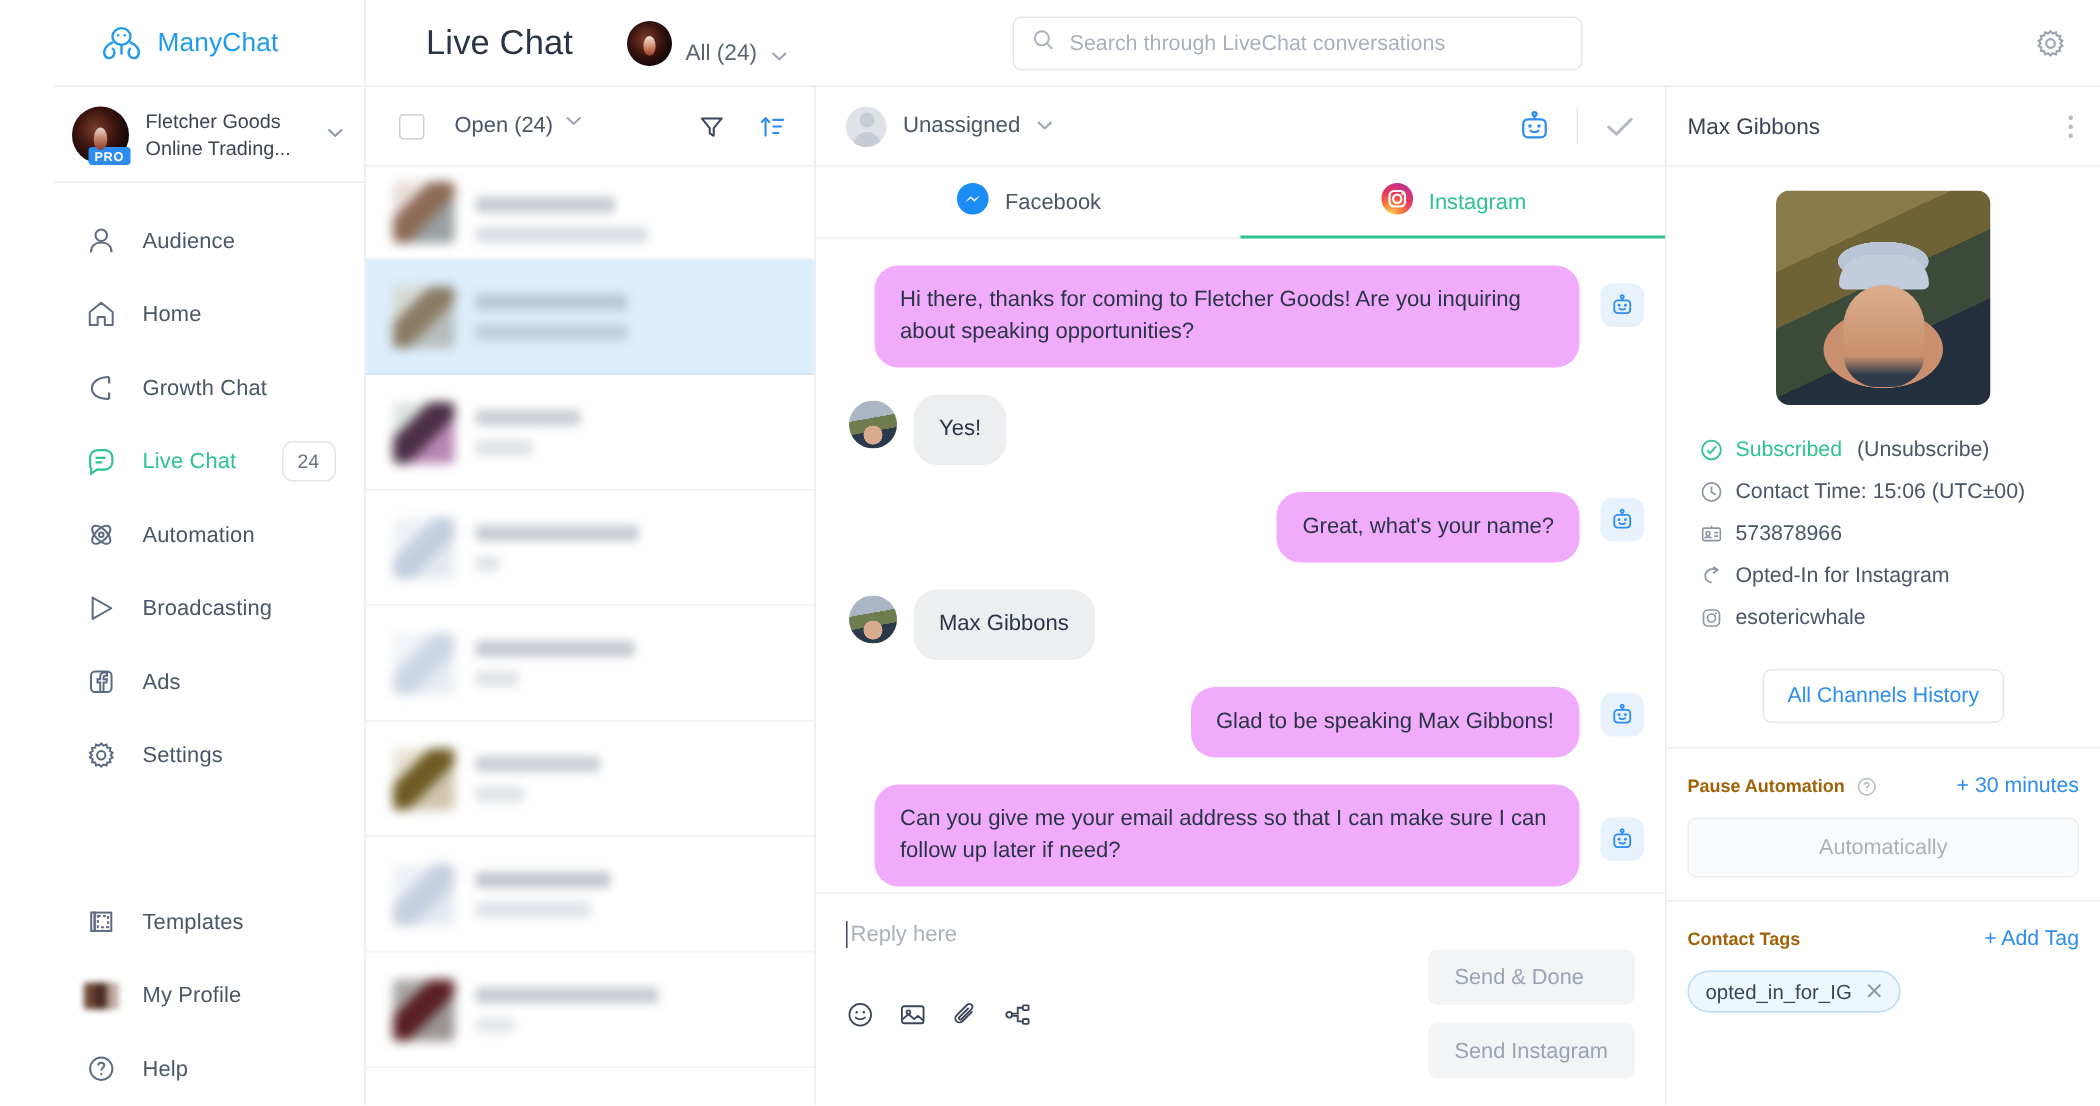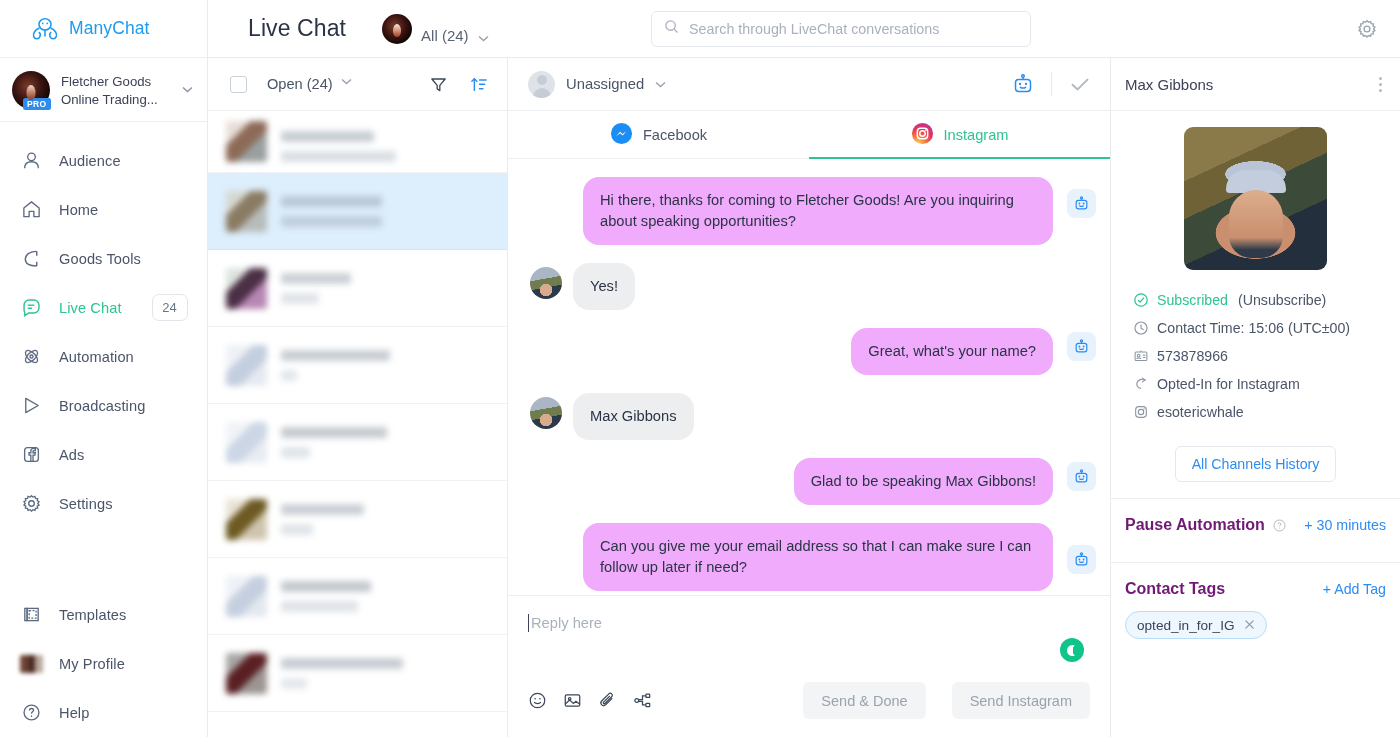--- a/index.html
+++ b/index.html
@@ -3,21 +3,21 @@
 <meta charset="utf-8">
 <style>
   * { box-sizing: border-box; margin: 0; padding: 0; }
   html, body {
     width: 1400px; height: 737px;
     font-family: "Liberation Sans", sans-serif;
     background: #ffffff;
     overflow: hidden;
     -webkit-font-smoothing: antialiased;
   }
-  .app { display: flex; width: 1400px; height: 737px; }
+  .app { display: flex; width: 1400px; height: 737px; padding-left: 36px; }
 
   
   .sidebar {
     width: 208px; height: 737px; flex: 0 0 208px;
     background: #ffffff;
     border-right: 1px solid #e9ecef;
     display: flex; flex-direction: column;
     position: relative;
   }
   .brand {
@@ -253,21 +253,21 @@
   }
   .status-dot::after {
     content: ""; width: 11px; height: 11px; border-radius: 50%;
     background: radial-gradient(circle at 128% 50%, transparent 54%, #fff 55%);
   }
   .composer-bar {
     position: absolute; left: 20px; right: 20px; bottom: 18px;
     display: flex; align-items: center;
   }
   .composer-icons { display: flex; align-items: center; gap: 16px; color: #4d5a6e; }
-  .send-group { margin-left: auto; display: flex; gap: 26px; }
+  .send-group { margin-left: auto; display: flex; gap: 12px; flex-direction: column; }
   .send-btn {
     height: 37px; padding: 0 18px; border-radius: 6px;
     background: #f2f4f6; color: #9aa3b0; border: none;
     font-size: 14.5px; font-family: "Liberation Sans", sans-serif;
     cursor: pointer; display: flex; align-items: center;
   }
 
   
   .contact-col {
     width: 290px; flex: 0 0 290px;
@@ -325,21 +325,21 @@
     margin: 20px auto 0 auto; display: block;
     height: 36px; padding: 0 16px;
     border: 1px solid #e4e8ec; border-radius: 6px;
     background: #fff; color: #2d8cf0;
     font-size: 14.2px; font-family: "Liberation Sans", sans-serif;
     cursor: pointer;
   }
 
   .panel-section { border-top: 1px solid #eceff1; padding: 17px 14px 15px 14px; }
   .section-head { display: flex; align-items: center; margin-bottom: 13px; }
-  .section-title { font-size: 16px; font-weight: bold; color: #701a75; }
+  .section-title { font-size: 12px; font-weight: bold; color: #a16207; }
   .help-icon { margin-left: 7px; color: #b3bac5; display: flex; }
   .section-action {
     margin-left: auto; font-size: 14.2px; color: #2d8cf0; cursor: pointer;
   }
   .auto-field {
     height: 40px; border: 1px solid #eceff1; border-radius: 6px;
     background: #fafbfc; display: flex; align-items: center; justify-content: center;
     font-size: 14.4px; color: #a9b1bd; cursor: pointer;
   }
   .tag-chip {
@@ -408,21 +408,21 @@
       </div>
 
       <div class="nav-item">
         <span class="nav-icon">
           <svg width="21" height="21" viewBox="0 0 22 22" fill="none" stroke="currentColor" stroke-width="1.5">
             <path d="M16.5 3.5 C9 3.5 4.5 7 4.5 11.5 C4.5 16 9 18.8 16.5 18.8"></path>
             <path d="M16.5 3.5 L16.5 8"></path>
               <path d="M16.5 14.4 L16.5 18.8"></path>
           </svg>
         </span>
-        <span class="nav-label">Goods Tools</span>
+        <span class="nav-label">Growth Chat</span>
       </div>
 
       <div class="nav-item active">
         <span class="nav-icon">
           <svg width="21" height="21" viewBox="0 0 22 22" fill="none" stroke="currentColor" stroke-width="1.5">
             <path d="M3.2 8.5 A5.3 5.3 0 0 1 8.5 3.2 H13.5 A5.3 5.3 0 0 1 18.8 8.5 V11.5 A5.3 5.3 0 0 1 13.5 16.8 H8 L4 19.6 V16.3 A5.3 5.3 0 0 1 3.2 13 Z"></path>
             <path d="M7 8.6 H14"></path>
               <path d="M7 11.8 H11.6"></path>
           </svg>
         </span>
@@ -909,20 +909,21 @@
             <span class="section-title">Pause Automation</span>
             <span class="help-icon">
               <svg width="15" height="15" viewBox="0 0 18 18" fill="none" stroke="currentColor" stroke-width="1.2">
                 <circle cx="9" cy="9" r="6.6"></circle>
                 <path d="M7.3 7.4 C7.3 6.4 8 5.8 9 5.8 C10 5.8 10.7 6.4 10.7 7.3 C10.7 8.6 9 8.7 9 10"></path>
                 <circle cx="9" cy="12" r="0.65" fill="currentColor" stroke="none"></circle>
               </svg>
             </span>
             <span class="section-action">+ 30 minutes</span>
           </div>
+          <div class="auto-field">Automatically</div>
         </div>
 
         <div class="panel-section">
           <div class="section-head">
             <span class="section-title">Contact Tags</span>
             <span class="section-action">+ Add Tag</span>
           </div>
           <span class="tag-chip">
             <span>opted_in_for_IG</span>
             <span class="tag-x">

